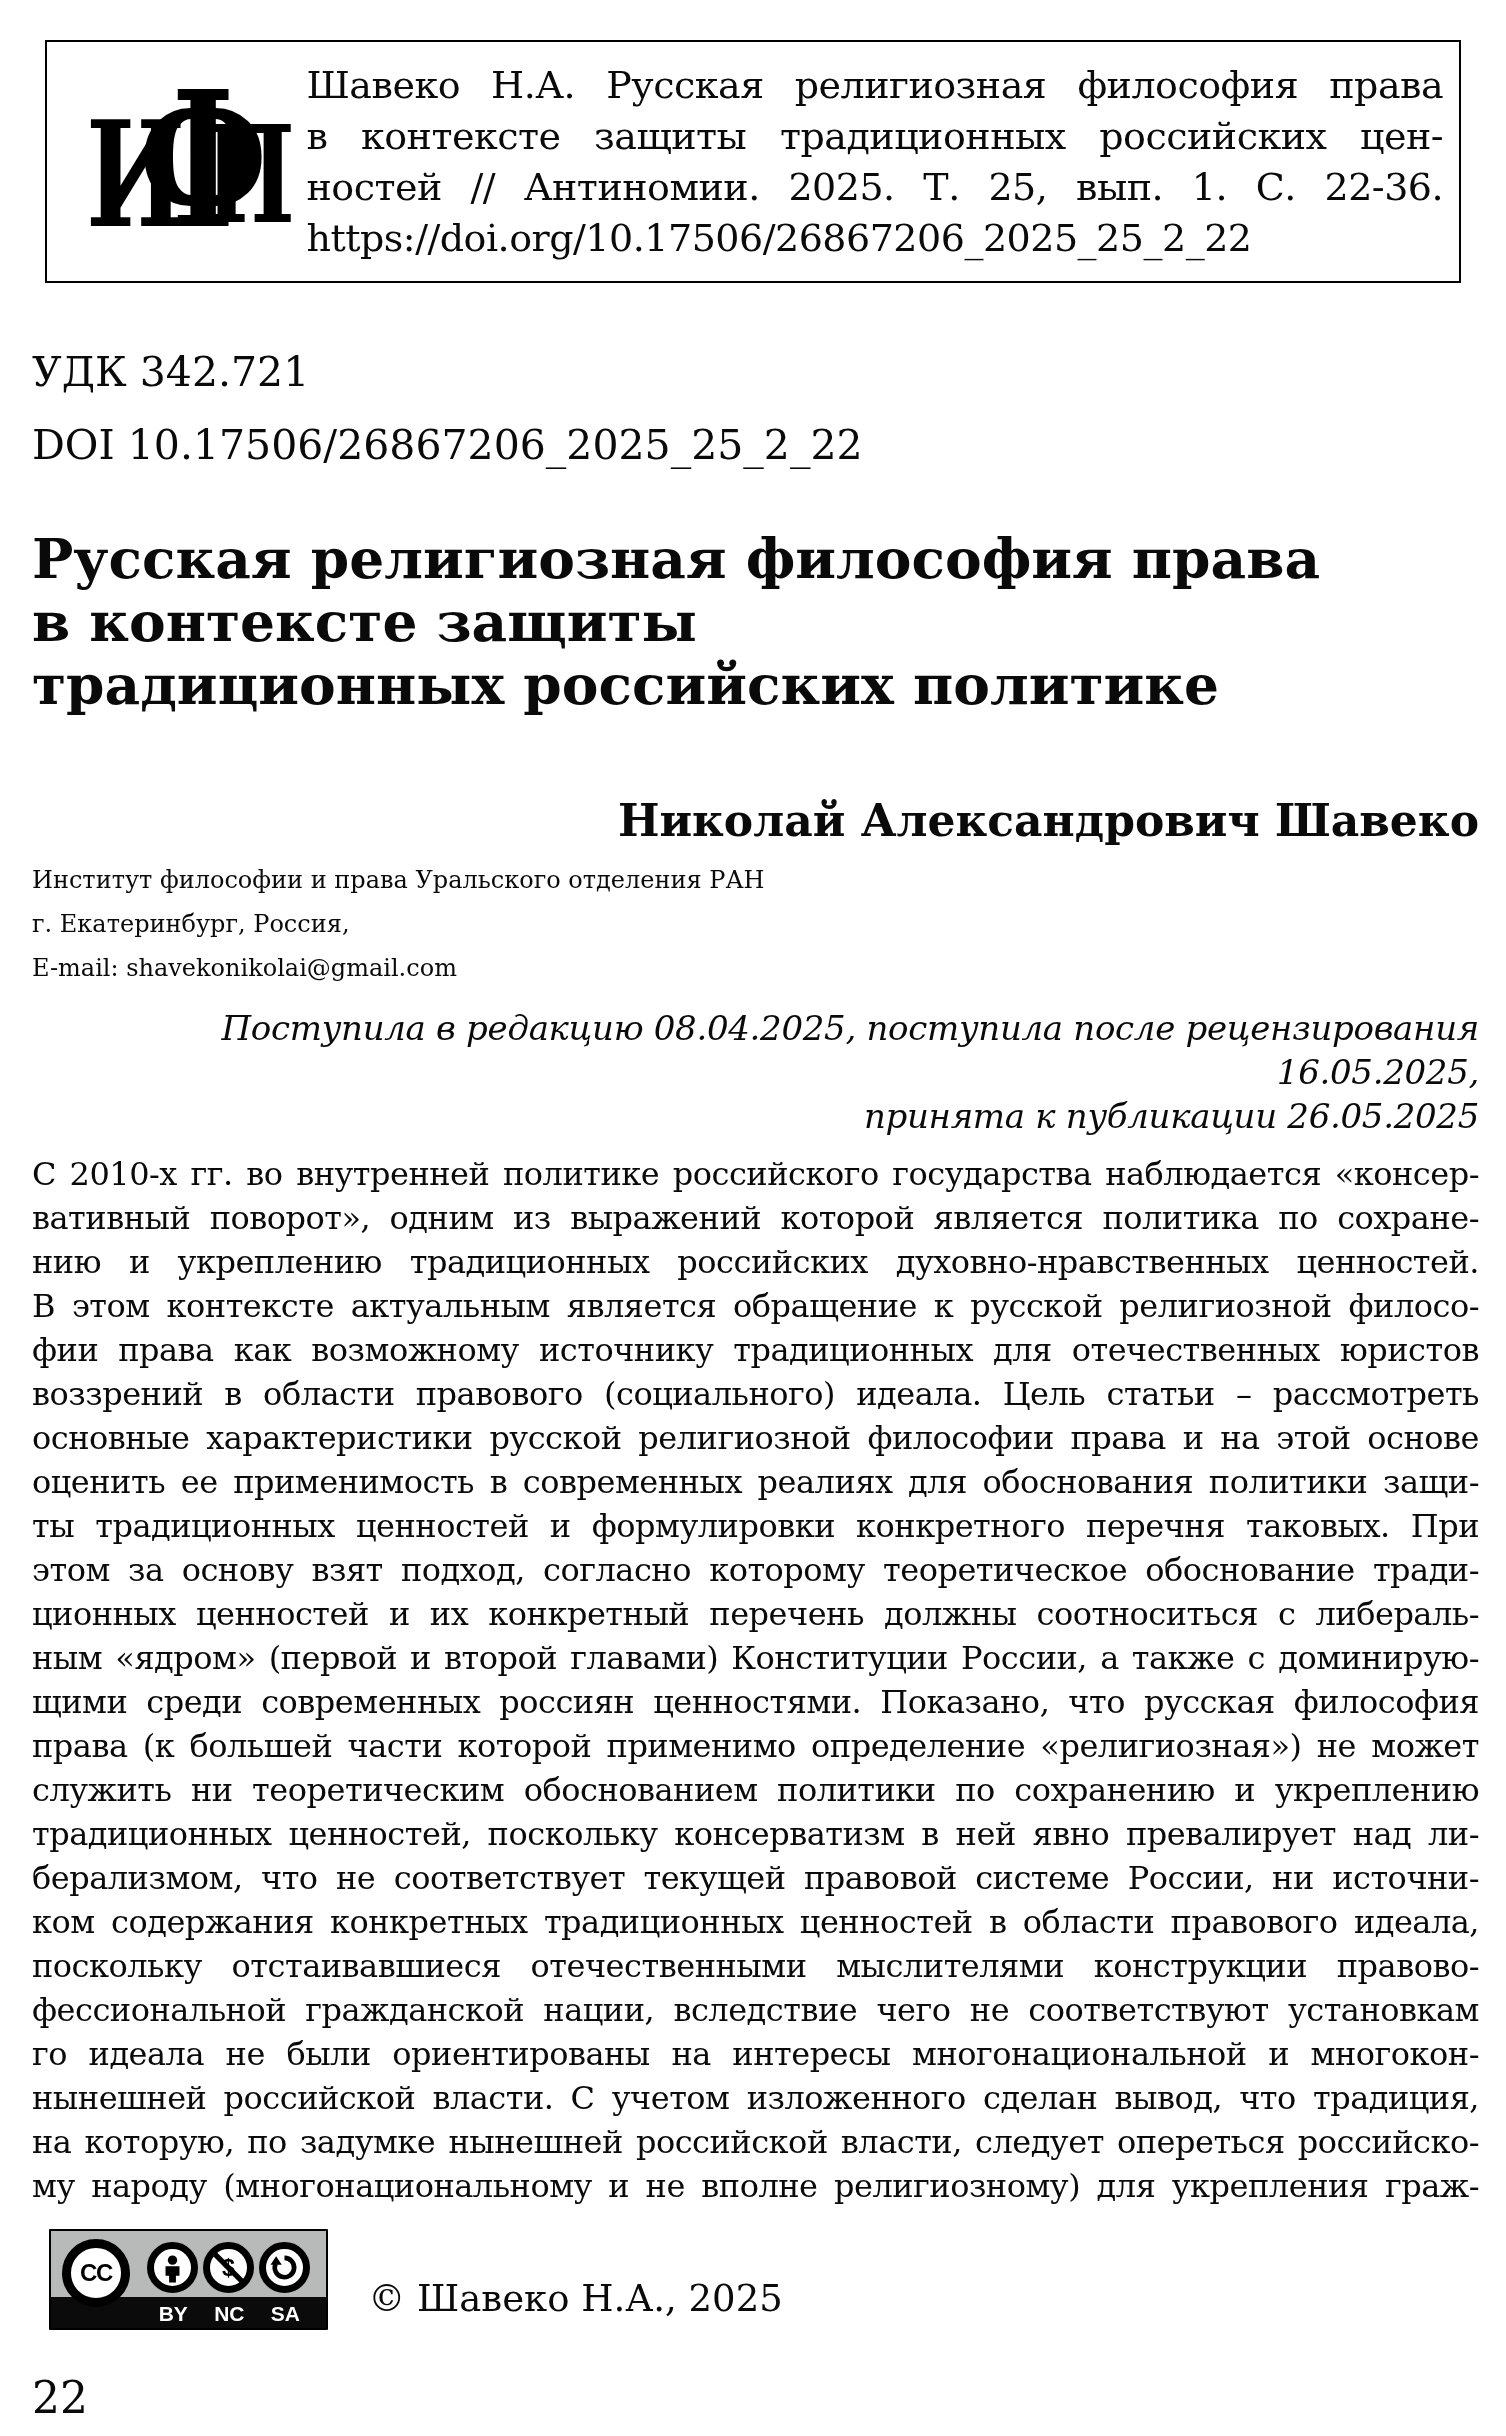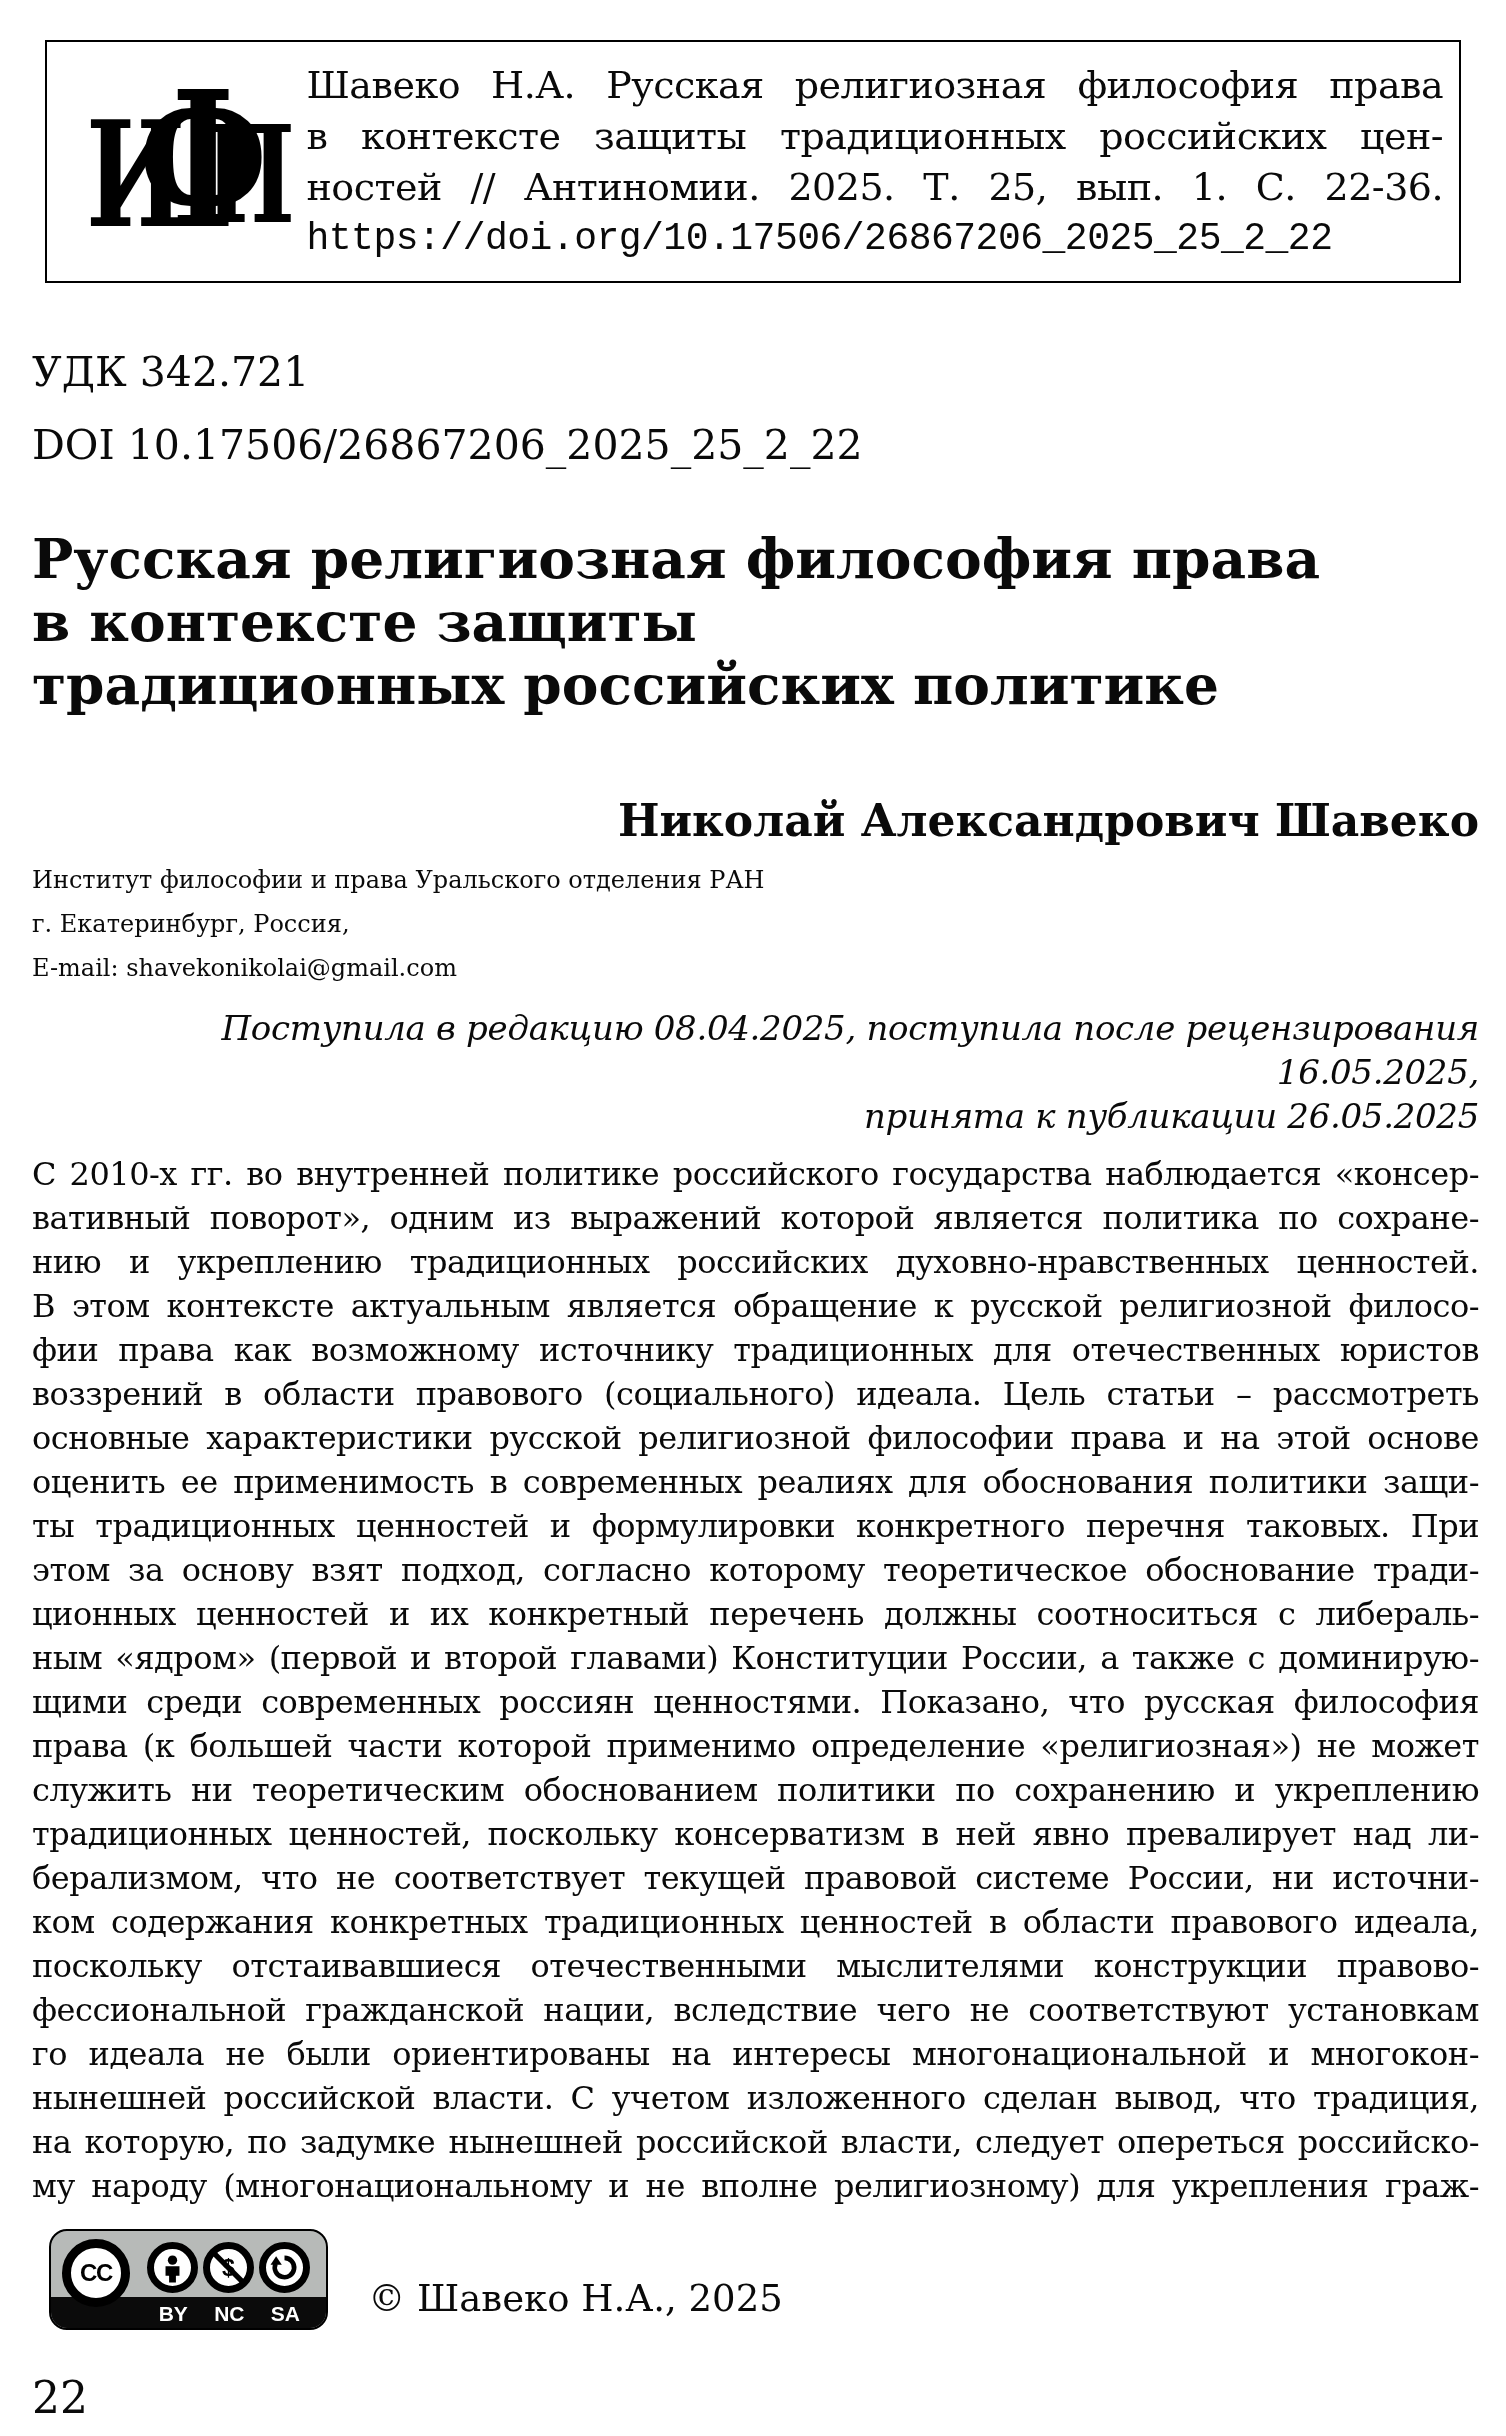--- a/index.html
+++ b/index.html
@@ -22,21 +22,21 @@
     transform:scaleX(.72); transform-origin:left top; color:#000;
   }
   .logo .l-i { font-size:146px; left:1.9px;  top:44px; }
   .logo .l-f { font-size:188px; left:54px; top:7.7px; }
   .logo .l-p { font-size:134px; left:119px; top:50px; }
   .citation {
     flex:1; margin-left:25px; font-size:38px; line-height:51px;
     letter-spacing:-0.5px;
   }
   .cite-line { text-align:justify; text-align-last:justify; }
-  .cite-line:last-child { text-align-last:left;font-family:Liberation Mono, monospace; }
+  .cite-line:last-child { text-align-last:left; }
 
   
   .udk { margin-top:63px; font-size:41px; line-height:52px; }
   .doi { margin-top:21px; font-size:41px; line-height:52px; }
 
   
   .title { margin-top:56px; font-size:55px; font-weight:bold; line-height:63px; }
   .author-name { margin-top:77px; font-size:44px; font-weight:bold; line-height:56px;text-align:right; }
   .affil, .city, .email { font-size:24px; line-height:44px; }
   .affil { margin-top:8.6px; }
@@ -48,21 +48,21 @@
   }
 
   
   .abstract { margin-top:14.4px; font-size:32px; line-height:44px; letter-spacing:-0.5px; }
   .abs-line { text-align:justify; text-align-last:justify; }
 
   
   .footer-row { display:flex; margin-top:21px; margin-left:17.3px; align-items:flex-end; }
   .cc-badge {
     position:relative; flex:none; width:279px; height:101px;
-    background:#b7bab8; border:2.9px solid #000; border-radius:18px;
+    background:#b7bab8; border:2.9px solid #000; border-radius:1px;
     box-sizing:border-box; overflow:hidden;
   }
   .cc-strip { position:absolute; left:0; right:0; bottom:0; height:31px; background:#0b0b0b; }
   .cc-c {
     position:absolute; background:#fff; border-radius:50%;
     display:flex; align-items:center; justify-content:center; color:#000;
   }
   .cc-main { width:50px; height:50px; border:9.6px solid #000; left:10.6px; top:7.7px; }
   .cc-txt { font-family:"Liberation Sans", sans-serif; font-weight:bold; font-size:24px; letter-spacing:-1.4px; }
   .cc-sm { width:37px; height:37px; border:7.7px solid #000; top:10.6px; }

